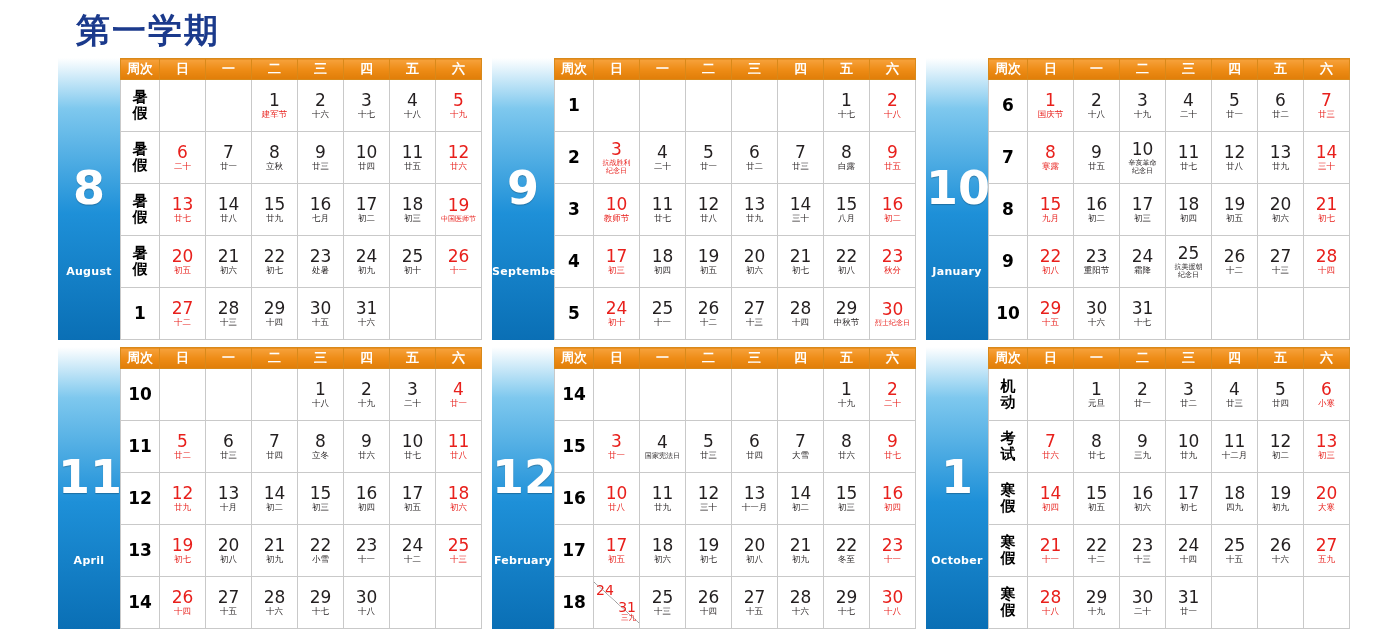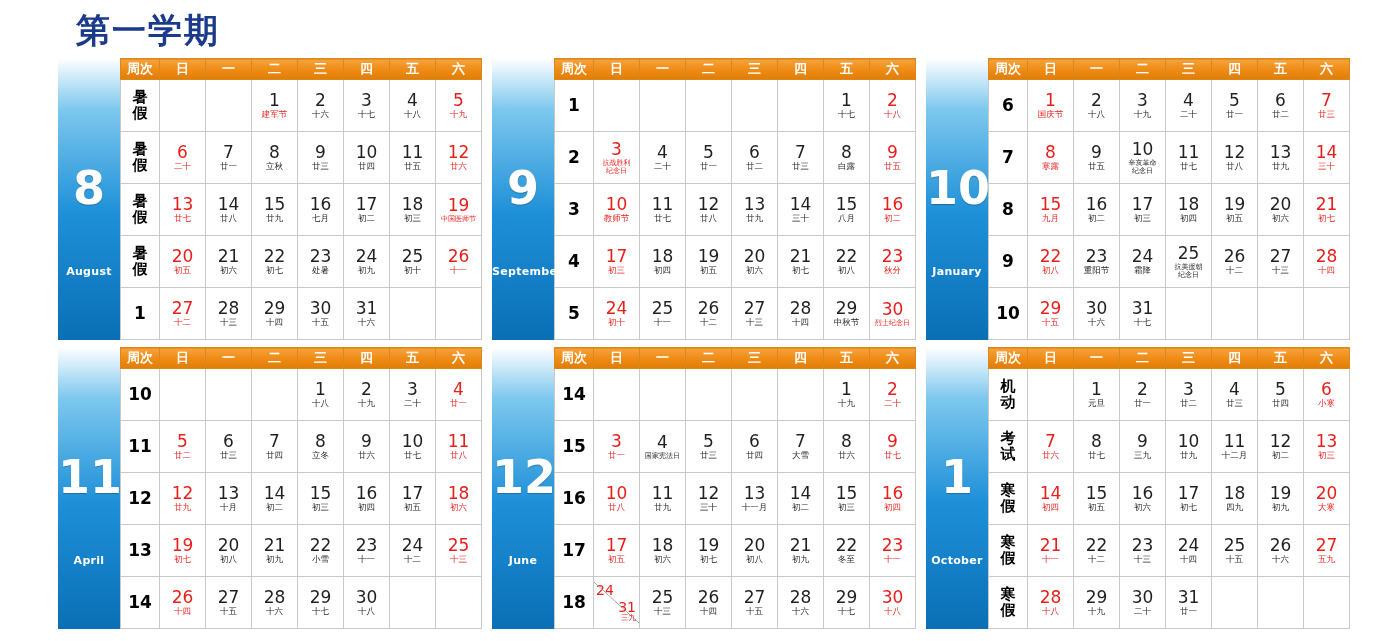--- a/index.html
+++ b/index.html
@@ -797,21 +797,21 @@
             </td>
             <td class="day"></td>
             <td class="day"></td>
           </tr>
         </tbody>
       </table>
     </div>
     <div class="month">
       <div class="mband">
         <div class="num">12</div>
-        <div class="name">June</div>
+        <div class="name">February</div>
       </div>
       <table class="cal">
         <thead>
           <tr>
             <th class="wk">周次</th>
             <th>日</th>
             <th>一</th>
             <th>二</th>
             <th>三</th>
             <th>四</th>

